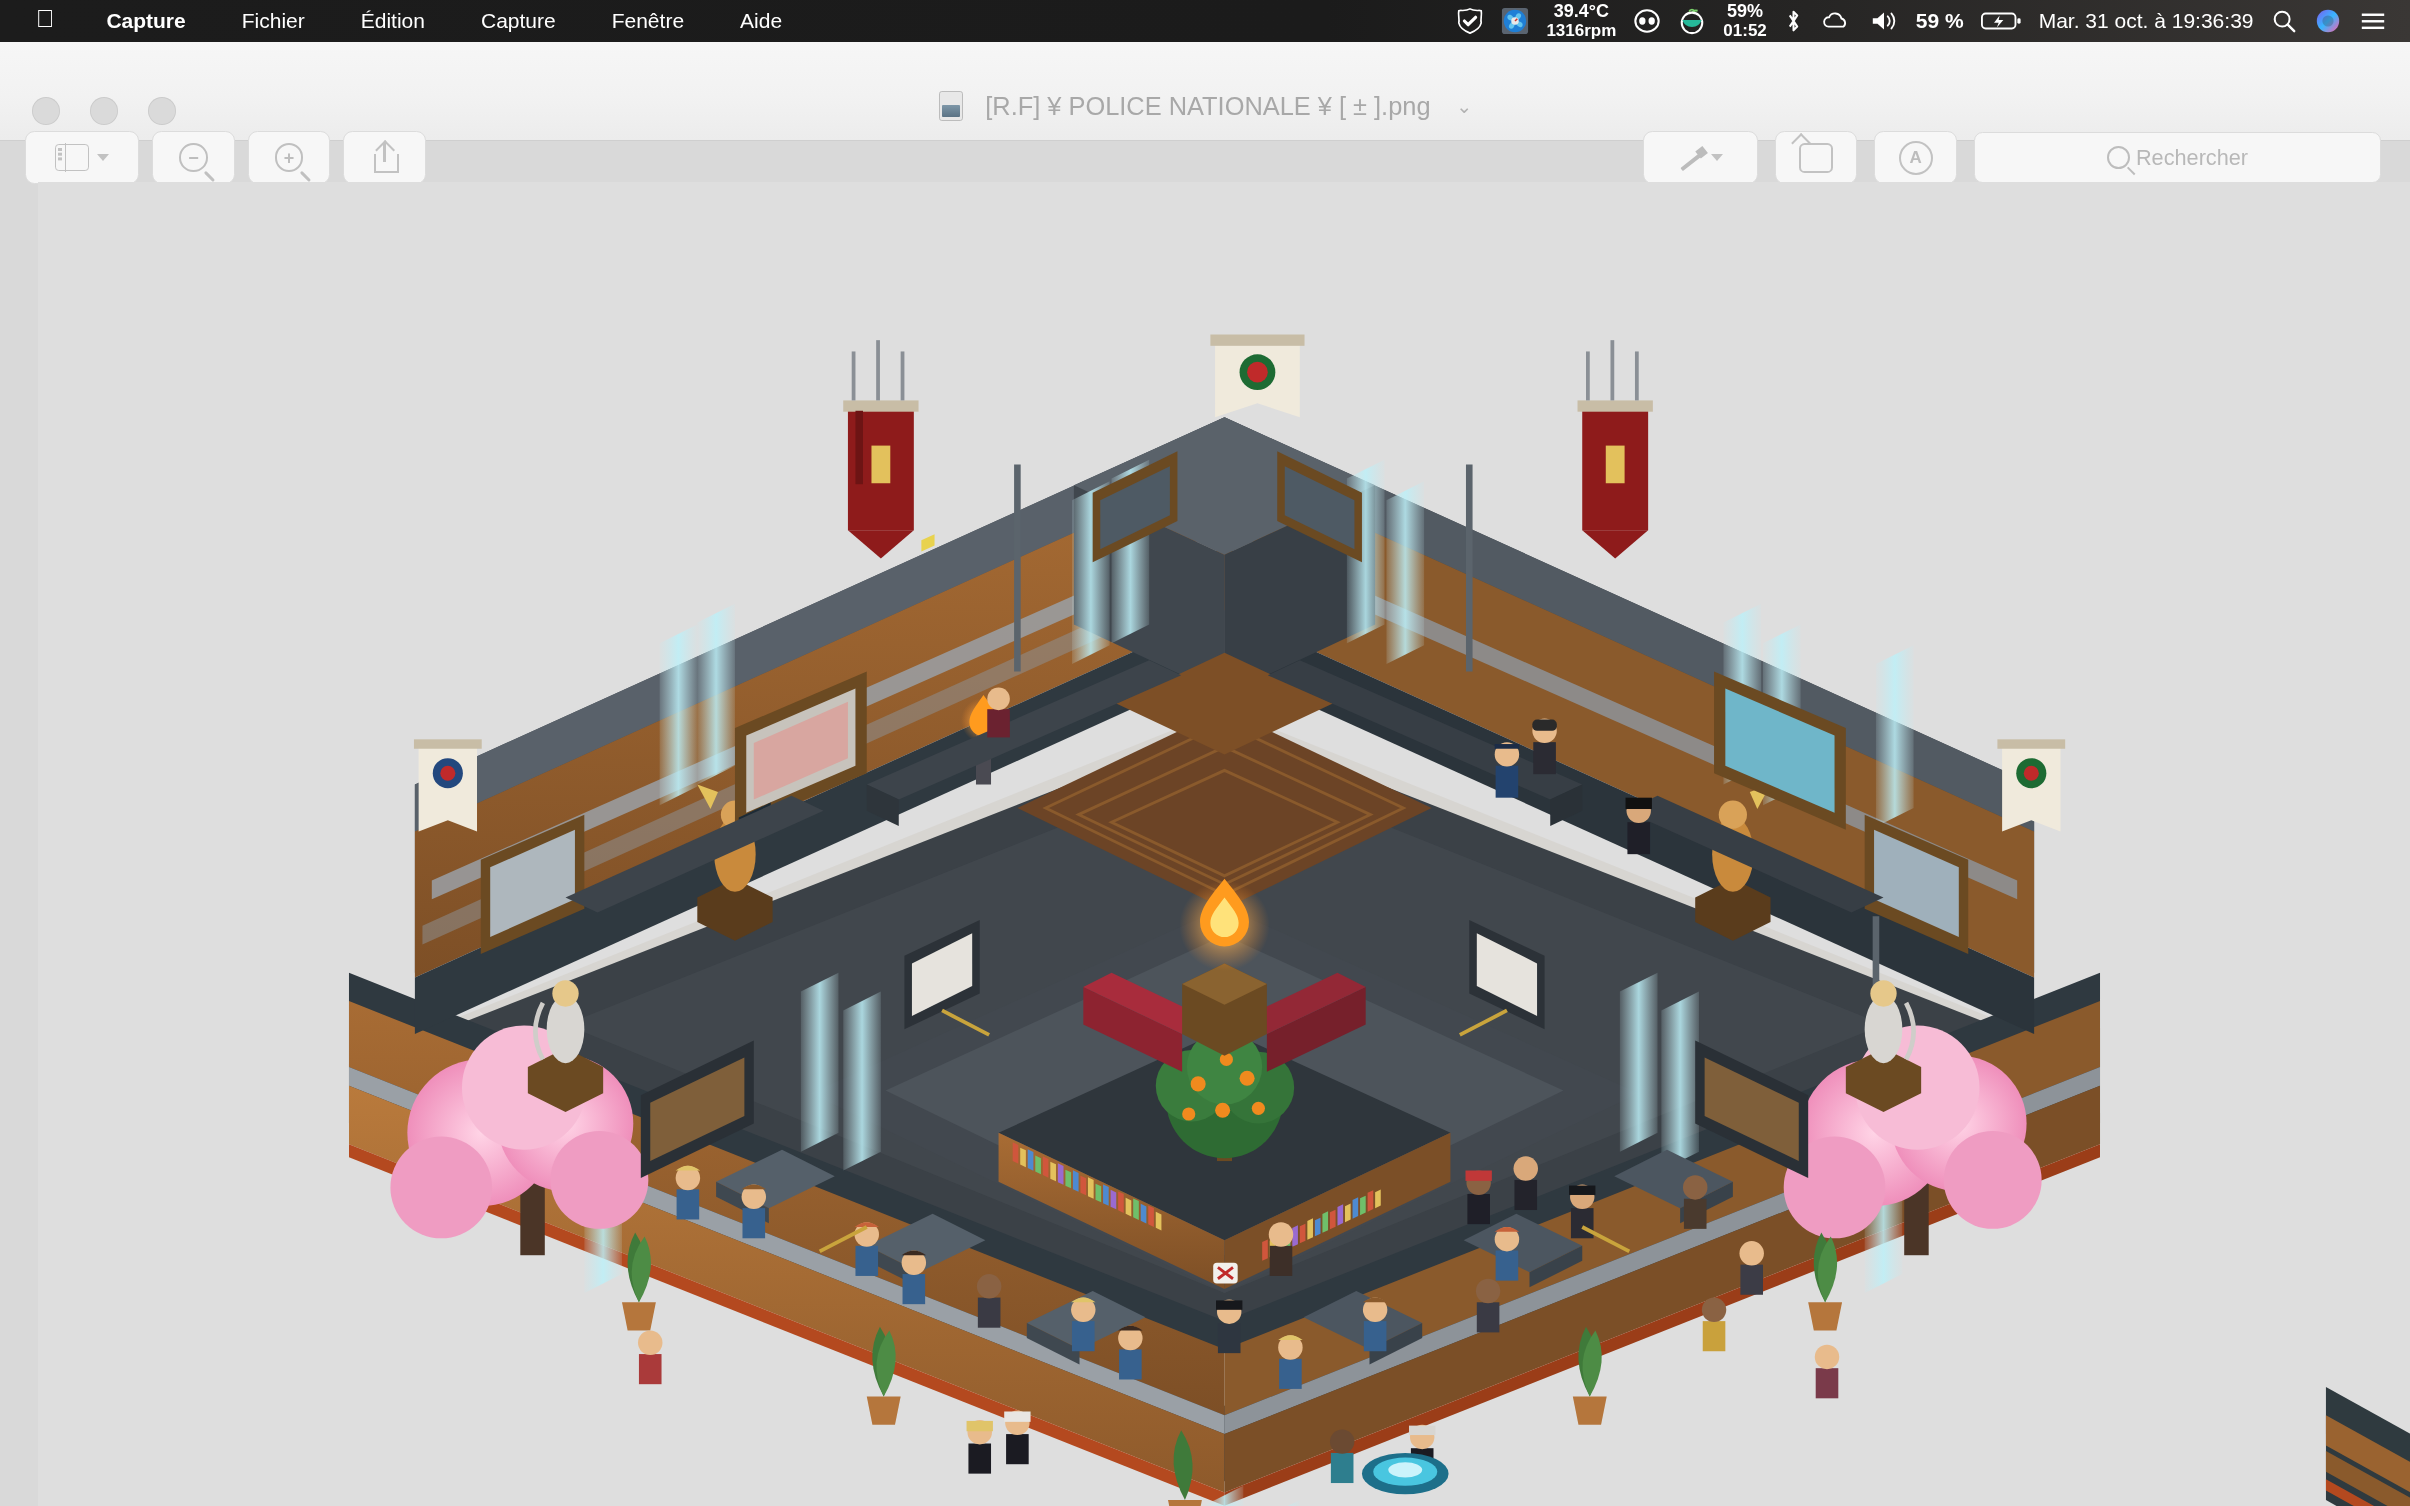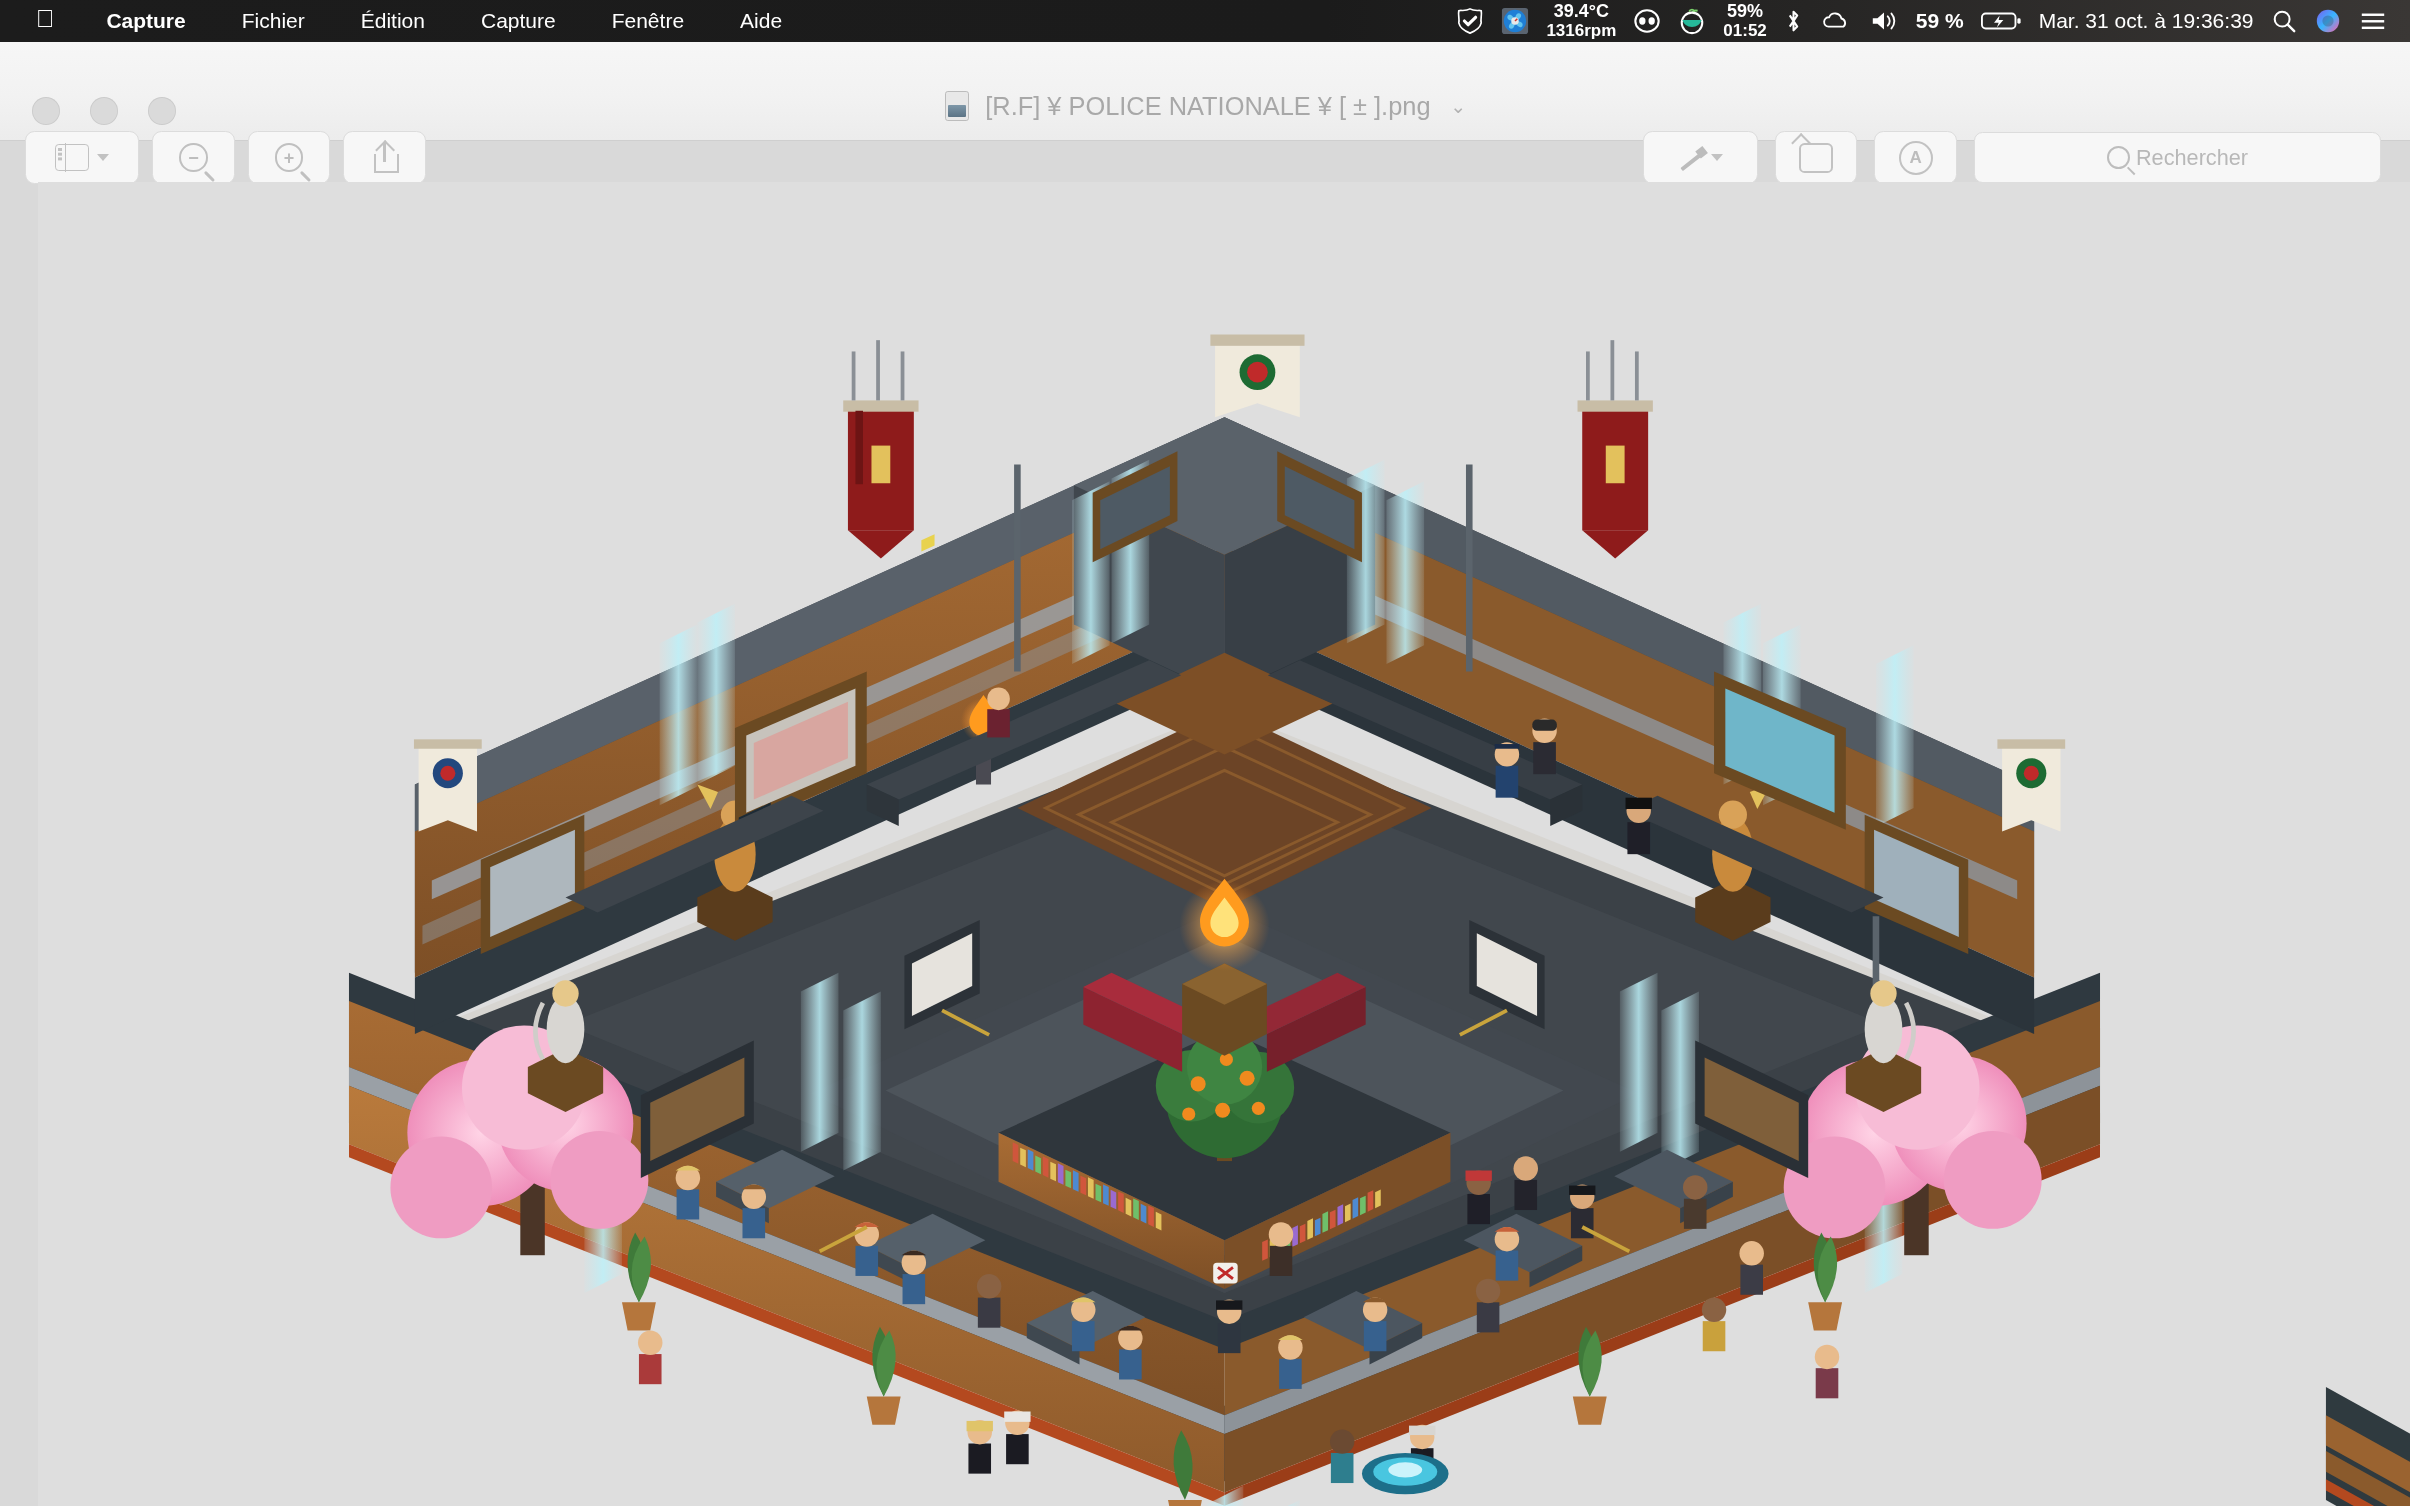--- a/index.html
+++ b/index.html
@@ -33,21 +33,21 @@
   
   #win{position:absolute;left:0;top:42px;width:2411px;height:1464px;background:#d9d9d9;
     box-shadow:0 0 0 0.9px rgba(0,0,0,.18);}
   #titlebar{position:relative;height:98px;width:100%;
     background:linear-gradient(180deg,#f6f6f6 0%,#f2f2f2 55%,#ececec 100%);
     border-bottom:0.9px solid #cfcfcf;}
   .lights{position:absolute;left:32px;top:55px;display:flex;gap:30px;}
   .lights span{width:28px;height:28px;border-radius:50%;background:#dadada;
     box-shadow:inset 0 0 0 0.9px rgba(0,0,0,.07);display:block;}
   .title{position:absolute;left:0;right:0;top:49px;display:flex;align-items:center;
-    justify-content:center;gap:16px;color:#a8a8a8;font-size:25.4px;}
+    justify-content:center;gap:22px;color:#a8a8a8;font-size:25.4px;}
   .title .docico{width:24.5px;height:30px;position:relative;display:inline-block;}
   .title .docico i{position:absolute;inset:0;background:#e8e8e8;border:0.9px solid #bcbcbc;border-radius:2.8px;}
   .title .docico u{position:absolute;left:2.8px;bottom:3.8px;right:2.8px;height:12.2px;
     background:linear-gradient(180deg,#7e97a8,#5b7385);border-radius:0.9px;}
   .title .chev{font-size:19px;color:#b2b2b2;margin-left:3.8px;}
 
   .tb{position:absolute;top:89px;display:flex;align-items:center;gap:13px;}
   .tb.left{left:24.5px;}
   .tb.right{right:30px;gap:17px;}
   .tbtn{height:51px;min-width:58px;padding:0 11.3px;border:0.9px solid #dcdcdc;border-radius:9.4px;

